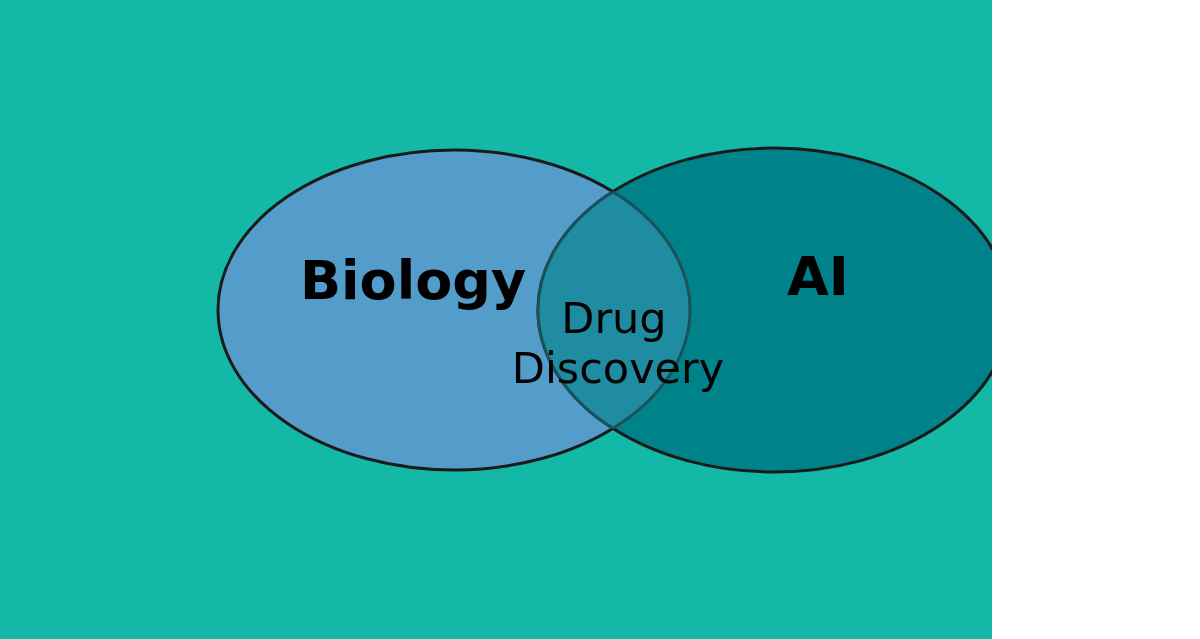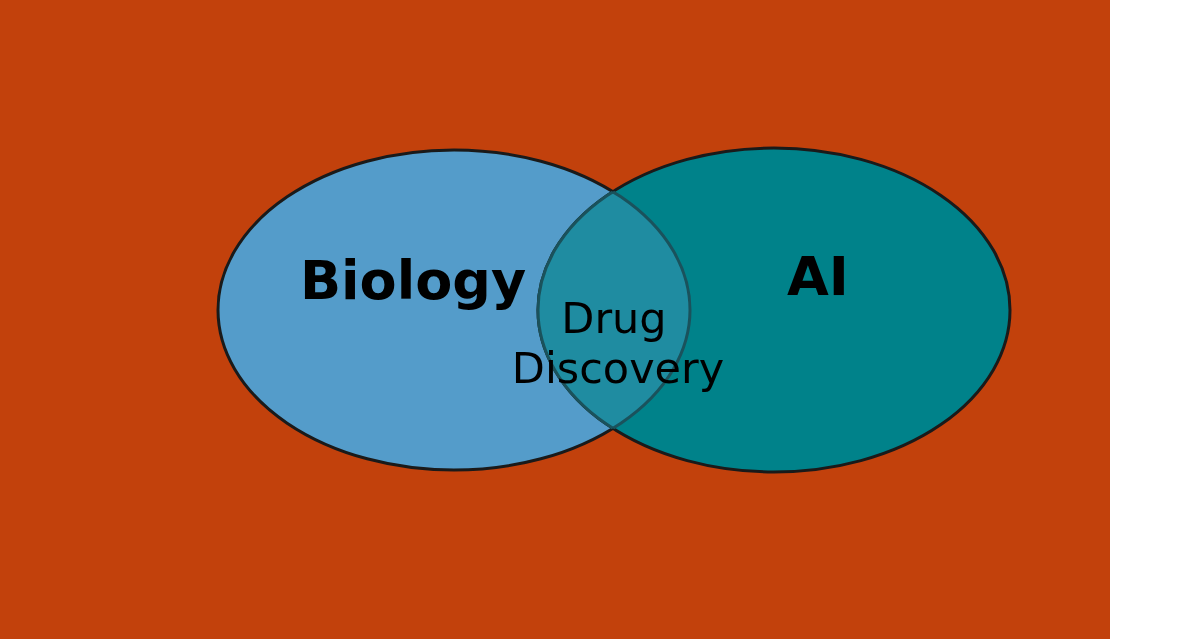--- a/index.html
+++ b/index.html
@@ -2,23 +2,23 @@
 <html><head>
 <meta charset="utf-8">
 <style>
   html, body {
     margin: 0;
     padding: 0;
     background: #ffffff;
   }
   .canvas {
     position: relative;
-    width: 1110px;
+    width: 992px;
     height: 639px;
-    background: #c2410c;
+    background: #14b8a6;
     overflow: hidden;
     font-family: "DejaVu Sans", sans-serif;
   }
   svg { display: block; }
 
   
   .set-outline {
     stroke: #1a1a1a;
     stroke-width: 3;
   }

